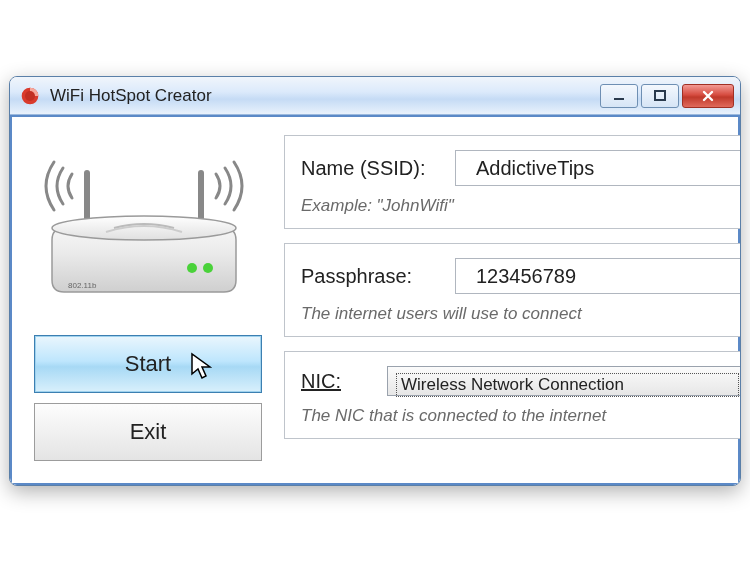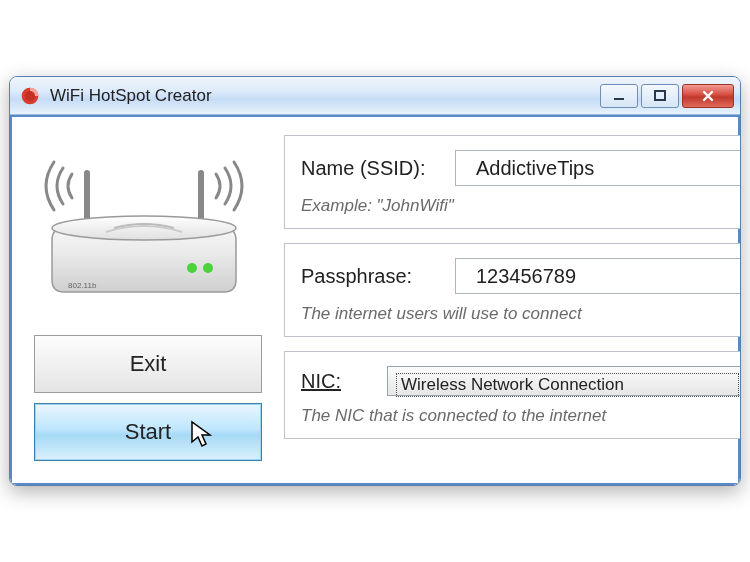--- a/index.html
+++ b/index.html
@@ -181,31 +181,31 @@
                 <stop offset="1" stop-color="#cfcfcf"></stop>
             </linearGradient>
             <linearGradient id="gtop" x1="0" y1="0" x2="0" y2="1">
               <stop offset="0" stop-color="#ffffff"></stop>
                 <stop offset="1" stop-color="#e0e0e0"></stop>
             </linearGradient>
           </defs>
         </svg>
       </div>
 
-      <button class="btn">
-        <span>Exit</span>
-      </button>
-
       <button class="btn primary">
         <span>Start</span>
         <span class="cursor">
           <svg width="26" height="30" viewBox="0 0 26 30">
             <path d="M2 2 L2 22 L8 17 L12 26 L16 24 L12 15 L20 15 Z" fill="#fff" stroke="#000" stroke-width="1.5"></path>
           </svg>
         </span>
+      </button>
+
+      <button class="btn">
+        <span>Exit</span>
       </button>
     </div>
 
     <div class="rightcol">
 
       <div class="panel">
         <div class="row">
           <span class="lbl">Name (SSID):</span>
           <input class="txt" type="text" value="AddictiveTips" style="">
         </div>

